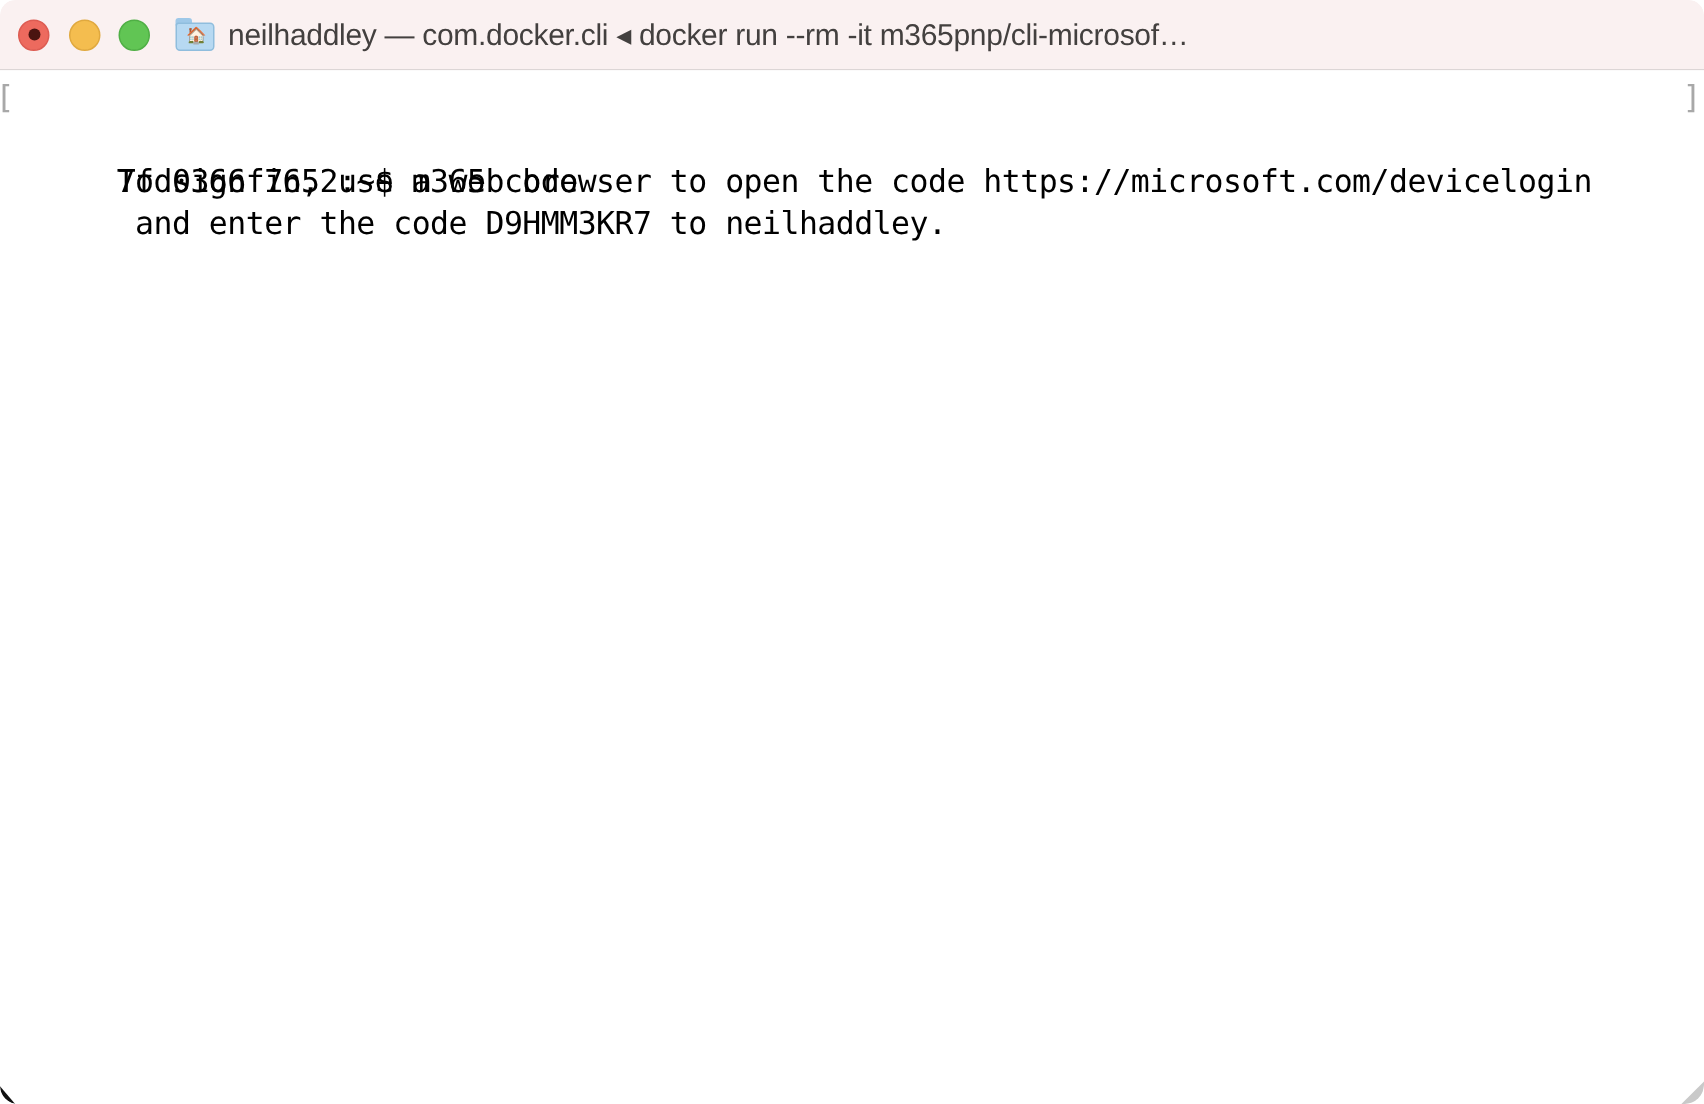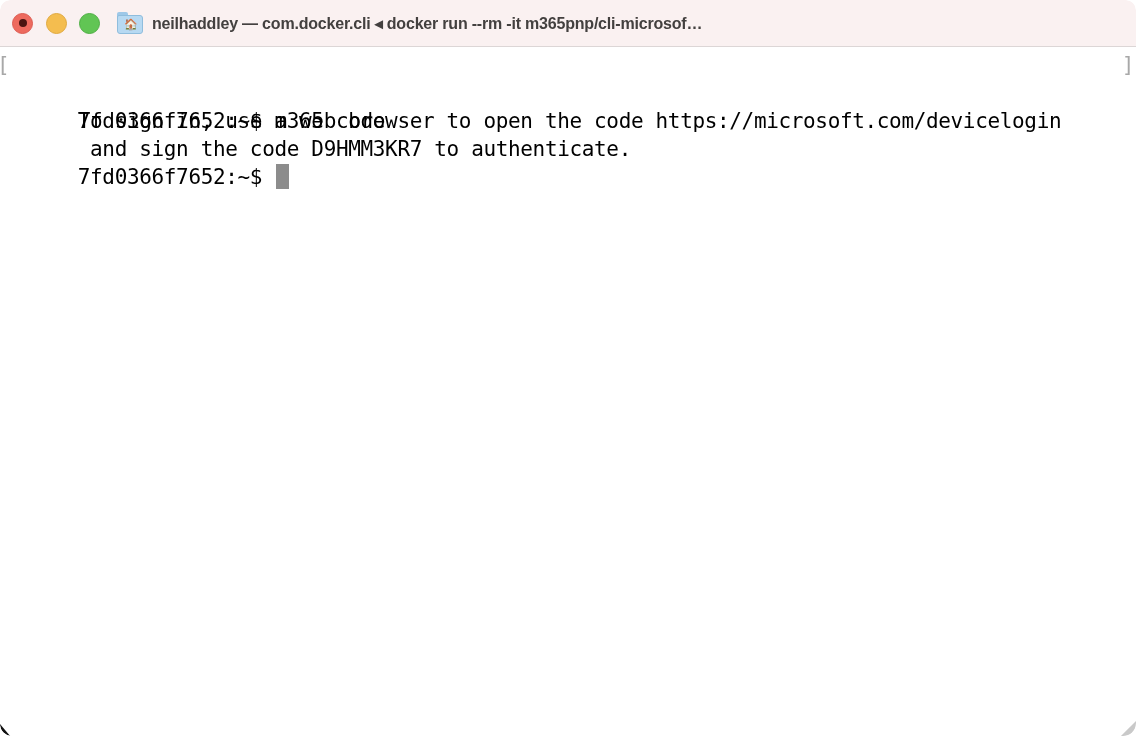--- a/index.html
+++ b/index.html
@@ -90,22 +90,22 @@
     left: 7px; top: 7px;
     width: 12px; height: 11px;
     color: #7fb0d6;
     font-size: 11px;
     line-height: 11px;
     text-align: center;
   }
 
   .title-text {
     margin-left: 9px;
-    font-size: 16px;
-    font-weight: bold;
+    font-size: 20px;
+    font-weight: normal;
     color: #43403f;
     letter-spacing: -0.2px;
     white-space: nowrap;
     overflow: hidden;
     max-width: 945px;
     font-family: "Liberation Sans", sans-serif;
   }
 
   
   .terminal {
@@ -216,25 +216,22 @@
       <span class="mark-open">[</span>
       <span>7fd0366f7652:~$ m365 code</span>
       <span class="mark-close">]</span>
     </div>
 
     <div class="term-line">
       <span>To sign in, use a web browser to open the code https://microsoft.com/devicelogin</span>
     </div>
 
     <div class="term-line">
-      <span> and sign the code D9HMM3KR7 to authenticate.</span>
-    </div>
-
-    <div class="cursor-line">
-      <span>7fd0366f7652:~$ </span><span class="cursor-block"></span>
-    </div>
+      <span> and enter the code D9HMM3KR7 to neilhaddley.</span>
+    </div>
+
 
   </div>
 
   <div class="corner-bl"></div>
   <div class="corner-br"></div>
 
 </div>
 
 </body></html>

